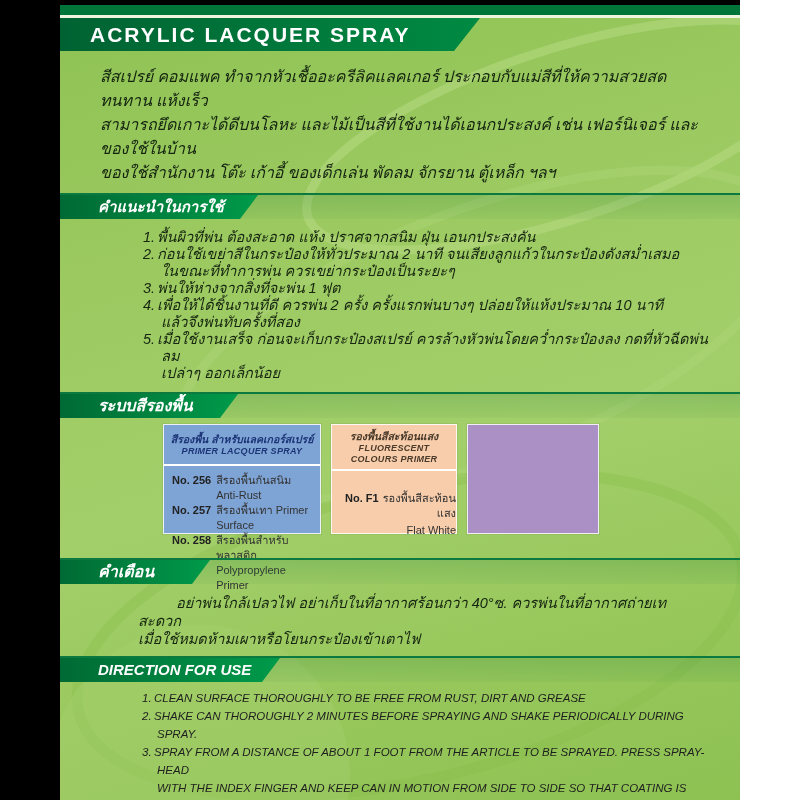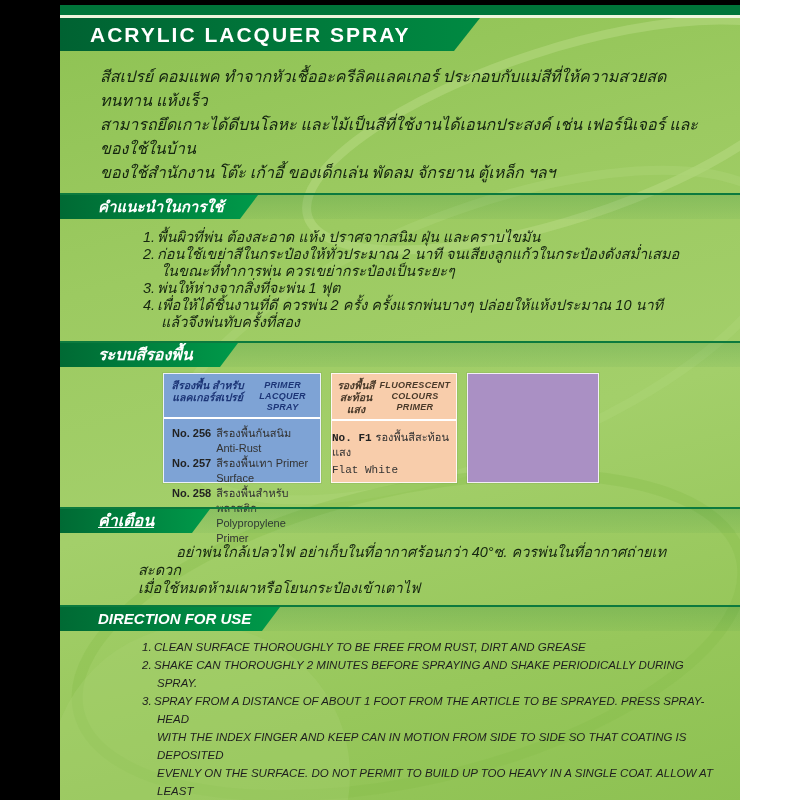--- a/index.html
+++ b/index.html
@@ -39,45 +39,45 @@
     background:linear-gradient(180deg,rgba(9,110,55,0.16),rgba(9,110,55,0.05));}
   .sect .label{
     position:absolute;left:0;top:0;height:24px;line-height:24px;
     background:linear-gradient(90deg,#006a34,#009a4a);
     clip-path:polygon(0 0,100% 0,calc(100% - 18px) 100%,0 100%);
     color:#fff;font-weight:bold;font-style:italic;
     padding-left:38px;box-sizing:border-box;font-size:15px;white-space:nowrap;
   }
   .sect.s-usage{margin-top:8px;}      .sect.s-usage .label{width:198px;}
   .sect.s-primer{margin-top:10px;}    .sect.s-primer .label{width:178px;font-size:16px;}
-  .sect.s-warning{margin-top:24px;}   .sect.s-warning .label{width:150px;font-size:16px;text-decoration:underline;}
+  .sect.s-warning{margin-top:24px;}   .sect.s-warning .label{width:150px;font-size:16px;}
   .sect.s-direction{margin-top:8px;}  .sect.s-direction .label{width:220px;}
 
   .th-list{margin:10px 25px 0 83px;color:#15250f;}
   .th-item{font-size:14.5px;line-height:17px;font-style:italic;
     padding-left:18px;text-indent:-18px;}
   .th-item .itx{white-space:pre-line;}
   .th-item .num{display:inline-block;width:14px;text-indent:0;}
 
   .boxes{display:flex;gap:10px;margin:6px 13px 0 103px;}
   .pbox{height:110px;box-sizing:border-box;border:1px solid rgba(255,255,255,0.85);
     box-shadow:0 0 0 1px rgba(0,0,0,0.05);}
   .pbox.b1{width:158px;} .pbox.b2{width:126px;} .pbox.b3{width:132px;} .pbox.b4{width:124px;}
-  .pbox .bhead{min-height:30px;display:flex;flex-direction:row;justify-content:center;
+  .pbox .bhead{min-height:30px;display:flex;flex-direction:column;justify-content:center;
     text-align:center;padding:5px 3px 4px 3px;border-bottom:2px solid #fff;}
   .pbox .bh-th{font-size:10.5px;font-weight:bold;font-style:italic;line-height:12px;}
   .pbox .bh-en{font-size:9px;font-weight:bold;font-style:italic;letter-spacing:0.3px;line-height:11px;margin-top:1px;}
   .pbox.b1 .bh-th,.pbox.b1 .bh-en{color:#1c3577;}
   .pbox.b2 .bh-th,.pbox.b2 .bh-en,.pbox.b4 .bh-th,.pbox.b4 .bh-en{color:#4a3a2a;}
   .pbox.b3 .bh-th,.pbox.b3 .bh-en{color:#31204a;}
   .pbox .bbody{padding:7px 6px 0 8px;color:#333;}
   .b1row{display:flex;font-size:11px;line-height:15px;}
   .b1row .bno{font-weight:bold;color:#222;white-space:nowrap;margin-right:5px;}
   .b1row .bdesc{white-space:pre-line;}
-  .cbody{text-align:left;padding-top:10px;font-family:Liberation Mono, monospace;}
+  .cbody{text-align:right;padding-top:20px;}
   .cbody .l1{font-size:11px;line-height:15px;color:#333;}
   .cbody .bno{font-weight:bold;color:#222;margin-right:4px;}
   .cbody .l2{font-size:11px;line-height:15px;color:#333;margin-top:2px;}
 
   .warn-text{margin:10px 40px 0 78px;font-size:14.5px;line-height:18px;
     font-style:italic;color:#15250f;white-space:pre-line;text-indent:38px;}
 
   .dir-list{margin:7px 22px 0 36px;color:#1e1e1e;}
   .dir-item{font-size:11.5px;line-height:18px;font-style:italic;
     padding-left:15px;text-indent:-15px;margin-left:46px;}
@@ -106,26 +106,28 @@
       </div>
 
       <p class="intro">สีสเปรย์ คอมแพค ทำจากหัวเชื้ออะครีลิคแลคเกอร์ ประกอบกับแม่สีที่ให้ความสวยสด ทนทาน แห้งเร็ว
 สามารถยึดเกาะได้ดีบนโลหะ และไม้เป็นสีที่ใช้งานได้เอนกประสงค์ เช่น เฟอร์นิเจอร์ และของใช้ในบ้าน
 ของใช้สำนักงาน โต๊ะ เก้าอี้ ของเด็กเล่น พัดลม จักรยาน ตู้เหล็ก ฯลฯ</p>
 
       <div class="sect s-usage">
         <div class="label">คำแนะนำในการใช้</div>
       </div>
       <div class="th-list">
-        <div class="th-item"><span class="num">1.</span><span class="itx">พื้นผิวที่พ่น ต้องสะอาด แห้ง ปราศจากสนิม ฝุ่น และคราบไขมัน</span></div>
+        <div class="th-item"><span class="num">1.</span><span class="itx">พื้นผิวที่พ่น ต้องสะอาด แห้ง ปราศจากสนิม ฝุ่น เอนกประสงคัน</span></div>
         <div class="th-item"><span class="num">2.</span><span class="itx">ก่อนใช้เขย่าสีในกระป๋องให้ทั่วประมาณ 2 นาที จนเสียงลูกแก้วในกระป๋องดังสม่ำเสมอ
 ในขณะที่ทำการพ่น ควรเขย่ากระป๋องเป็นระยะๆ</span></div>
         <div class="th-item"><span class="num">3.</span><span class="itx">พ่นให้ห่างจากสิ่งที่จะพ่น 1 ฟุต</span></div>
         <div class="th-item"><span class="num">4.</span><span class="itx">เพื่อให้ได้ชิ้นงานที่ดี ควรพ่น 2 ครั้ง ครั้งแรกพ่นบางๆ ปล่อยให้แห้งประมาณ 10 นาที
 แล้วจึงพ่นทับครั้งที่สอง</span></div>
+        <div class="th-item"><span class="num">5.</span><span class="itx">เมื่อใช้งานเสร็จ ก่อนจะเก็บกระป๋องสเปรย์ ควรล้างหัวพ่นโดยคว่ำกระป๋องลง กดที่หัวฉีดพ่นลม
+เปล่าๆ ออกเล็กน้อย</span></div>
       </div>
 
       <div class="sect s-primer">
         <div class="label">ระบบสีรองพื้น</div>
       </div>
       <div class="boxes">
 
         <div class="pbox b1" style="background: rgb(126, 163, 213);">
           <div class="bhead">
             <div class="bh-th">สีรองพื้น สำหรับแลคเกอร์สเปรย์</div>

